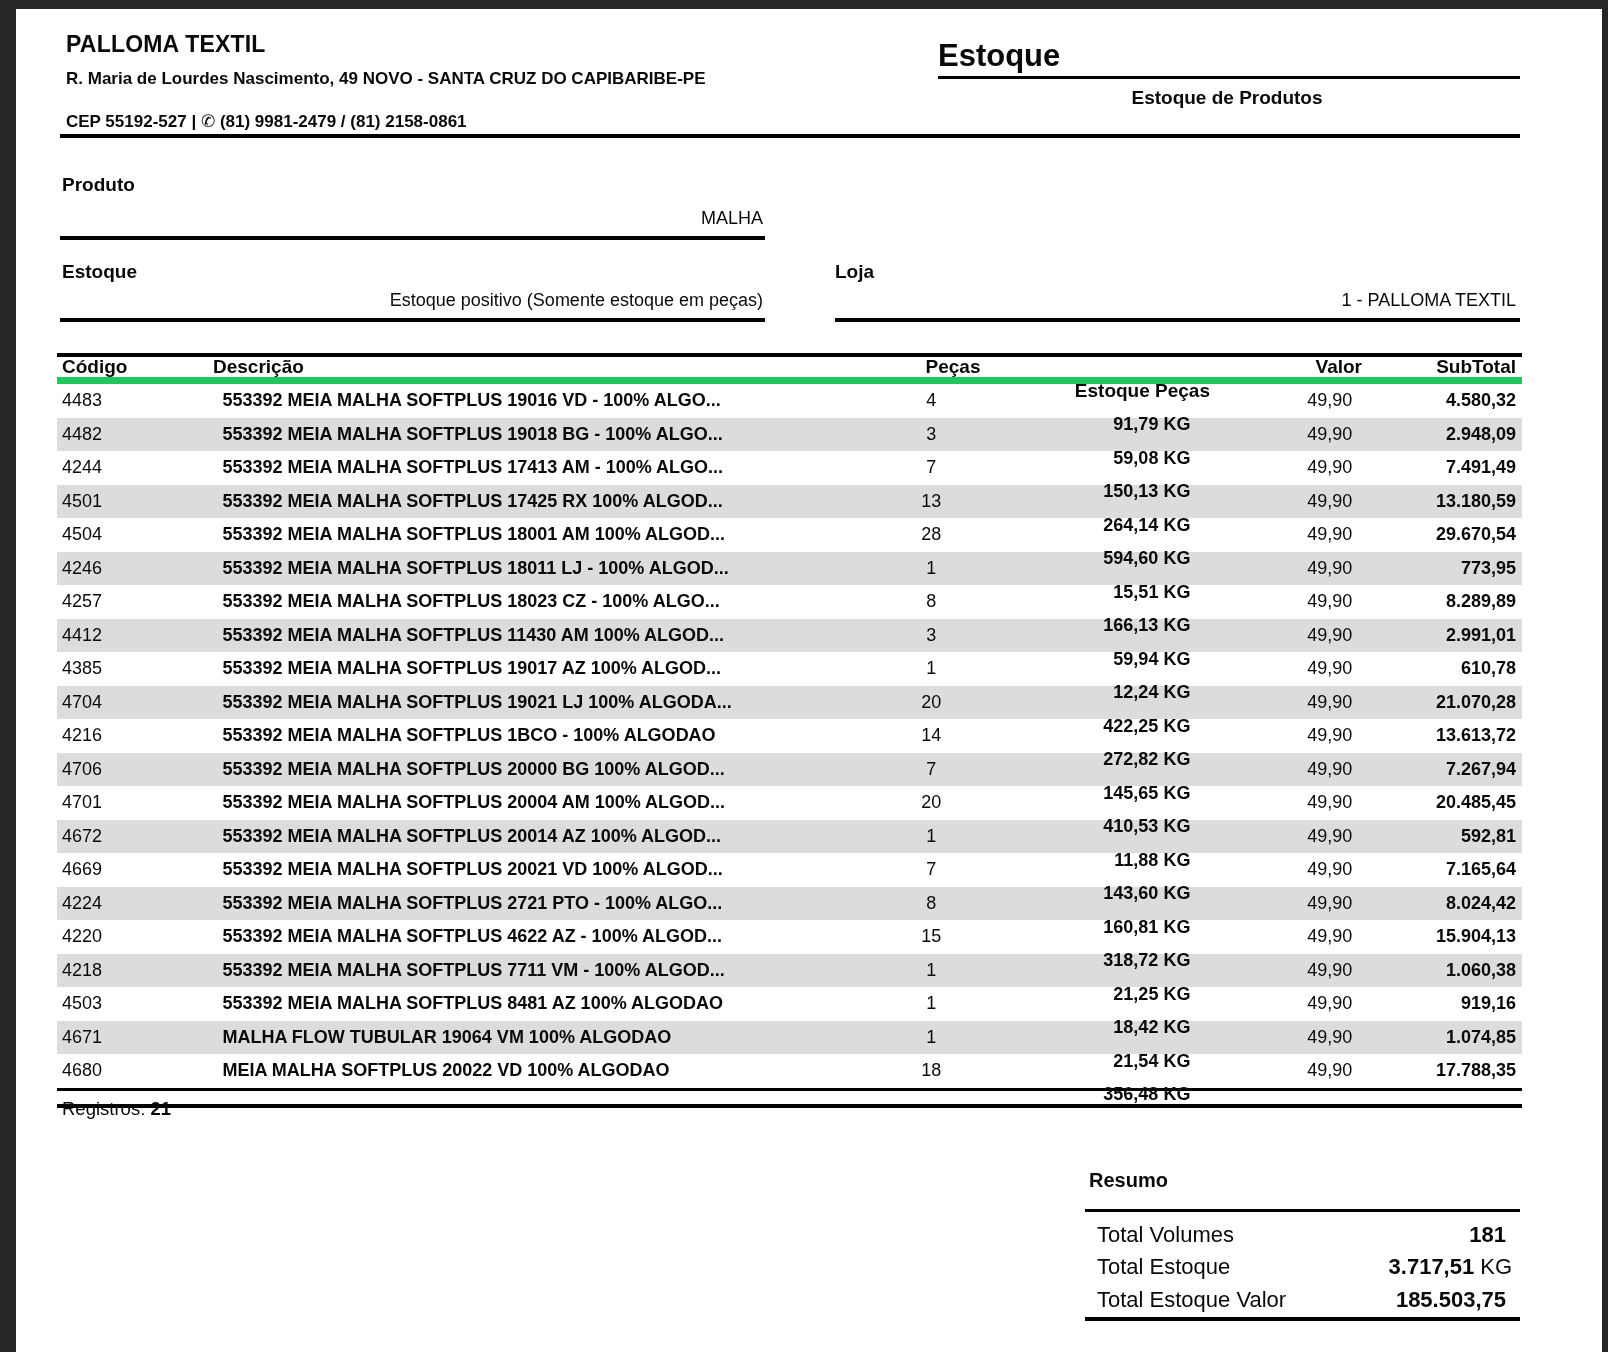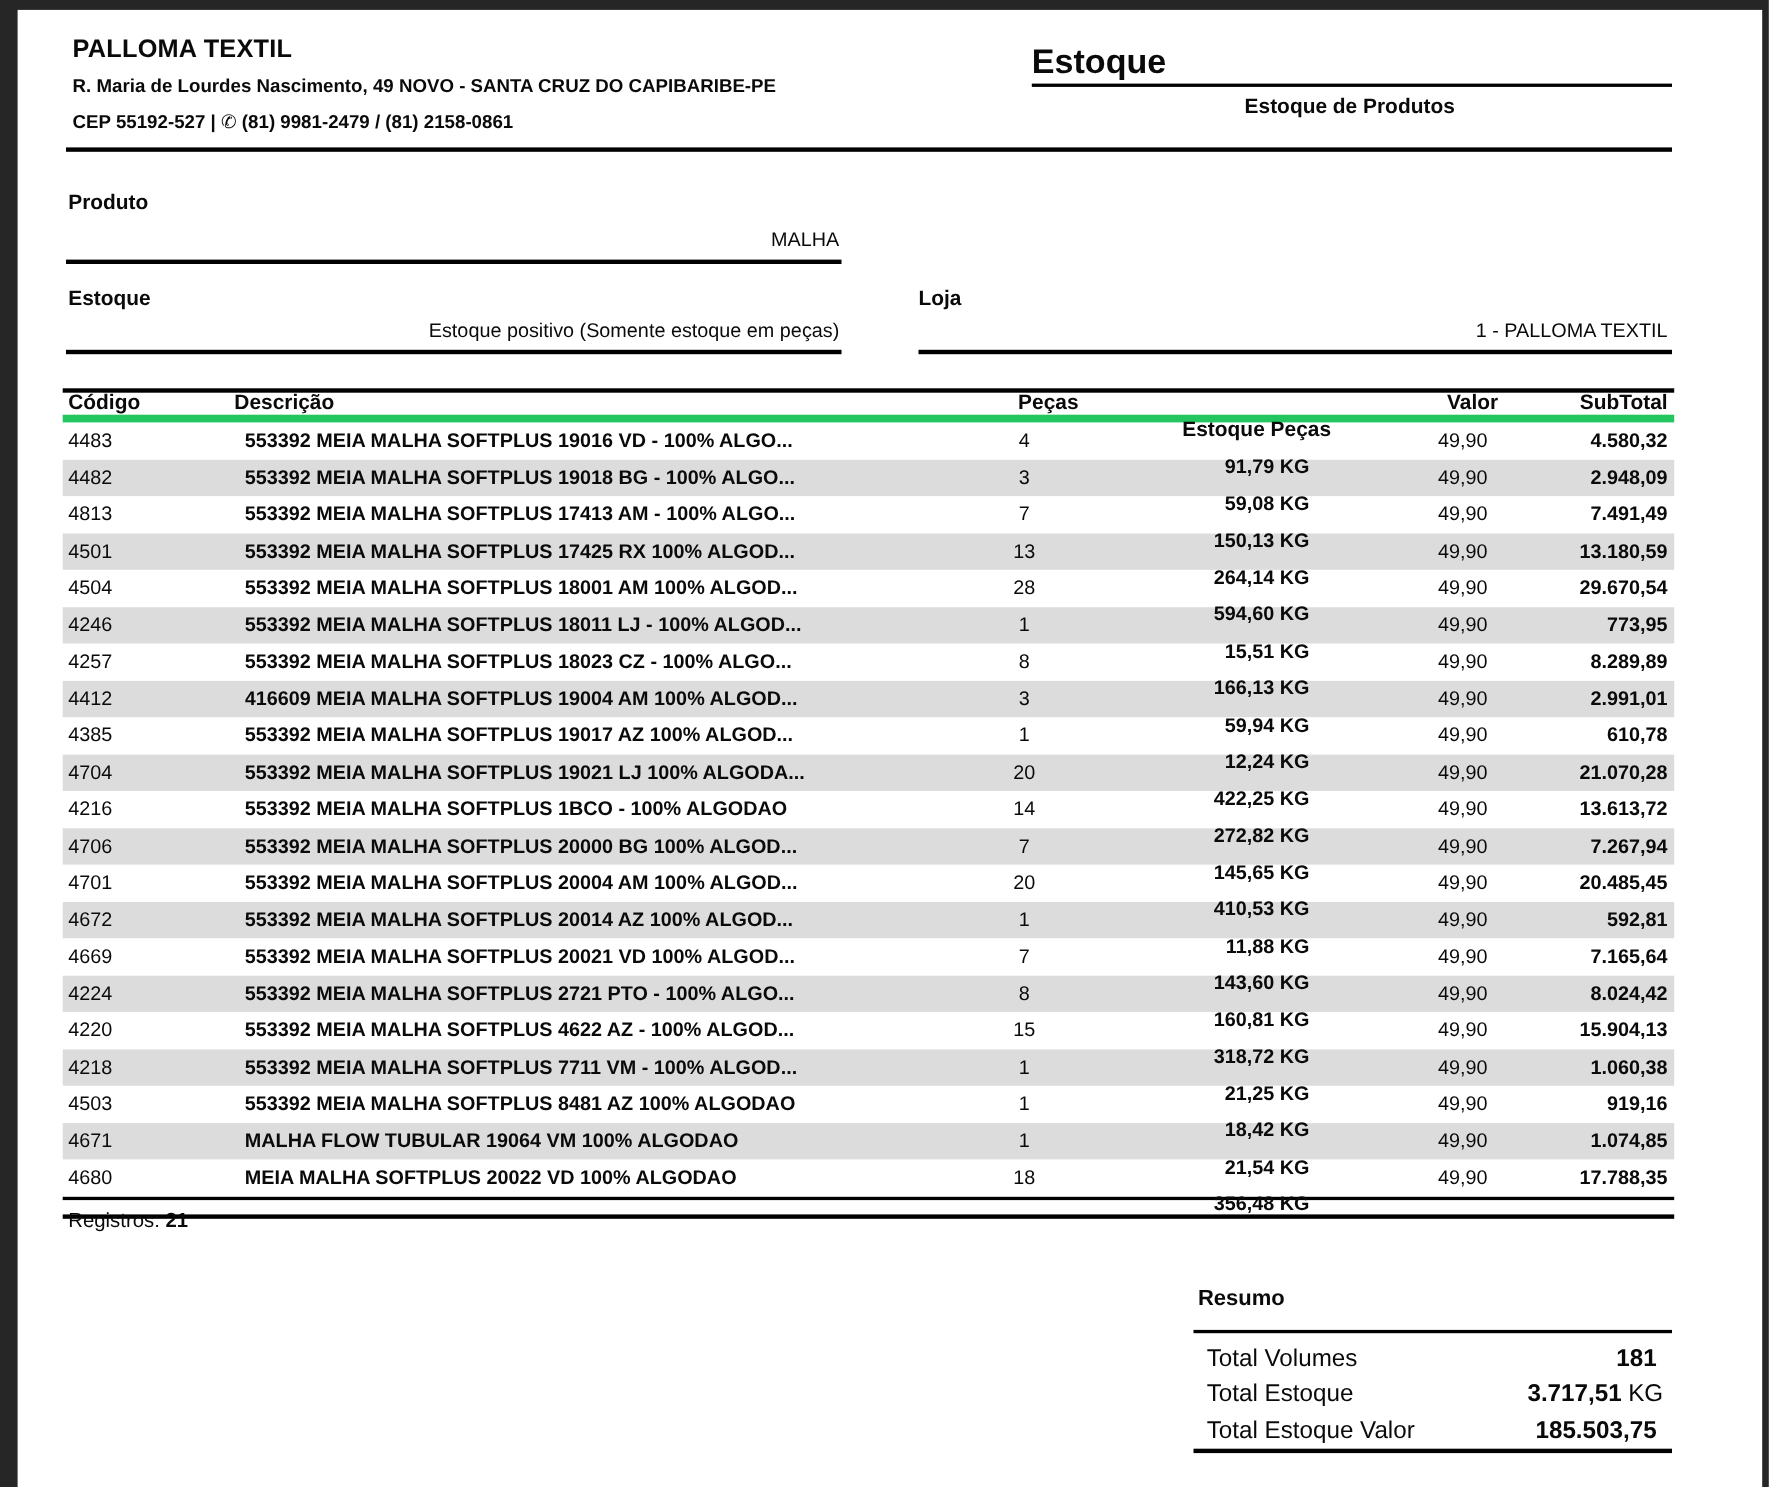--- a/index.html
+++ b/index.html
@@ -61,21 +61,21 @@
   .resumo-row .sfx { font-weight:normal; padding-right:8px; margin-left:-2px; }
 </style>
 </head>
 <body>
 
 <div class="page">
 
   <div class="abs" style="left:50px; top:22px;">
     <div class="company-name">PALLOMA TEXTIL</div>
     <div class="company-line" style="margin-top:11px;">R. Maria de Lourdes Nascimento, 49 NOVO - SANTA CRUZ DO CAPIBARIBE-PE</div>
-    <div class="company-line" style="margin-top:12px;"><span>CEP 55192-527  |</span> <span>✆</span> <span>(81) 9981-2479 / (81) 2158-0861</span></div>
+    <div class="company-line" style="margin-top:22px;"><span>CEP 55192-527  |</span> <span>✆</span> <span>(81) 9981-2479 / (81) 2158-0861</span></div>
   </div>
 
   <div class="abs title-block">
     <div class="report-title">Estoque</div>
     <div class="title-rule"></div>
     <div class="report-subtitle">Estoque de Produtos</div>
   </div>
 
   <div class="abs header-rule"></div>
 
@@ -108,21 +108,21 @@
         </div>
         <div class="row alt">
           <div class="cell c0">4482</div>
           <div class="cell c1">553392 MEIA MALHA SOFTPLUS 19018 BG - 100% ALGO...</div>
           <div class="cell c2">3</div>
           <div class="cell c3">59,08 KG</div>
           <div class="cell c4">49,90</div>
           <div class="cell c5">2.948,09</div>
         </div>
         <div class="row">
-          <div class="cell c0">4813</div>
+          <div class="cell c0">4244</div>
           <div class="cell c1">553392 MEIA MALHA SOFTPLUS 17413 AM - 100% ALGO...</div>
           <div class="cell c2">7</div>
           <div class="cell c3">150,13 KG</div>
           <div class="cell c4">49,90</div>
           <div class="cell c5">7.491,49</div>
         </div>
         <div class="row alt">
           <div class="cell c0">4501</div>
           <div class="cell c1">553392 MEIA MALHA SOFTPLUS 17425 RX 100% ALGOD...</div>
           <div class="cell c2">13</div>
@@ -149,21 +149,21 @@
         <div class="row">
           <div class="cell c0">4257</div>
           <div class="cell c1">553392 MEIA MALHA SOFTPLUS 18023 CZ - 100% ALGO...</div>
           <div class="cell c2">8</div>
           <div class="cell c3">166,13 KG</div>
           <div class="cell c4">49,90</div>
           <div class="cell c5">8.289,89</div>
         </div>
         <div class="row alt">
           <div class="cell c0">4412</div>
-          <div class="cell c1">416609 MEIA MALHA SOFTPLUS 19004 AM 100% ALGOD...</div>
+          <div class="cell c1">553392 MEIA MALHA SOFTPLUS 11430 AM 100% ALGOD...</div>
           <div class="cell c2">3</div>
           <div class="cell c3">59,94 KG</div>
           <div class="cell c4">49,90</div>
           <div class="cell c5">2.991,01</div>
         </div>
         <div class="row">
           <div class="cell c0">4385</div>
           <div class="cell c1">553392 MEIA MALHA SOFTPLUS 19017 AZ 100% ALGOD...</div>
           <div class="cell c2">1</div>
           <div class="cell c3">12,24 KG</div>

